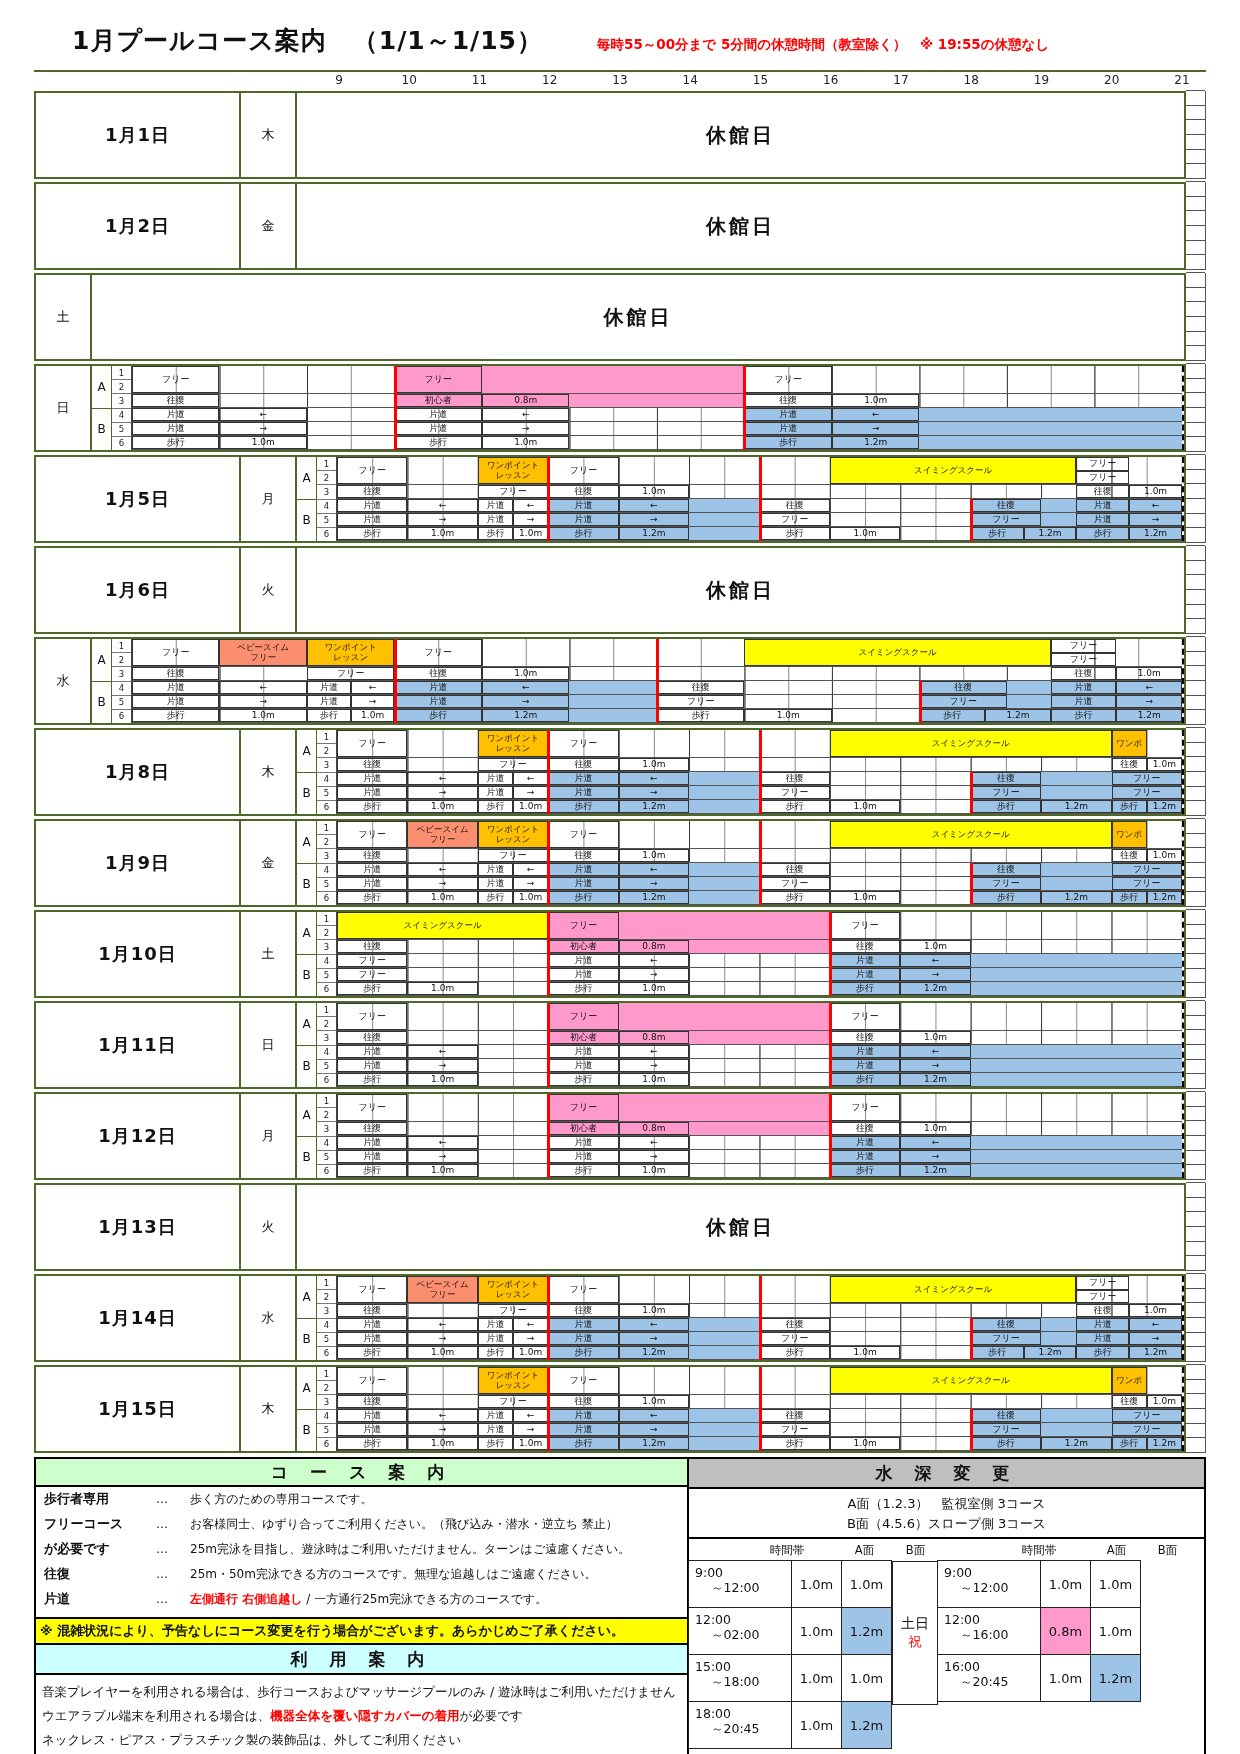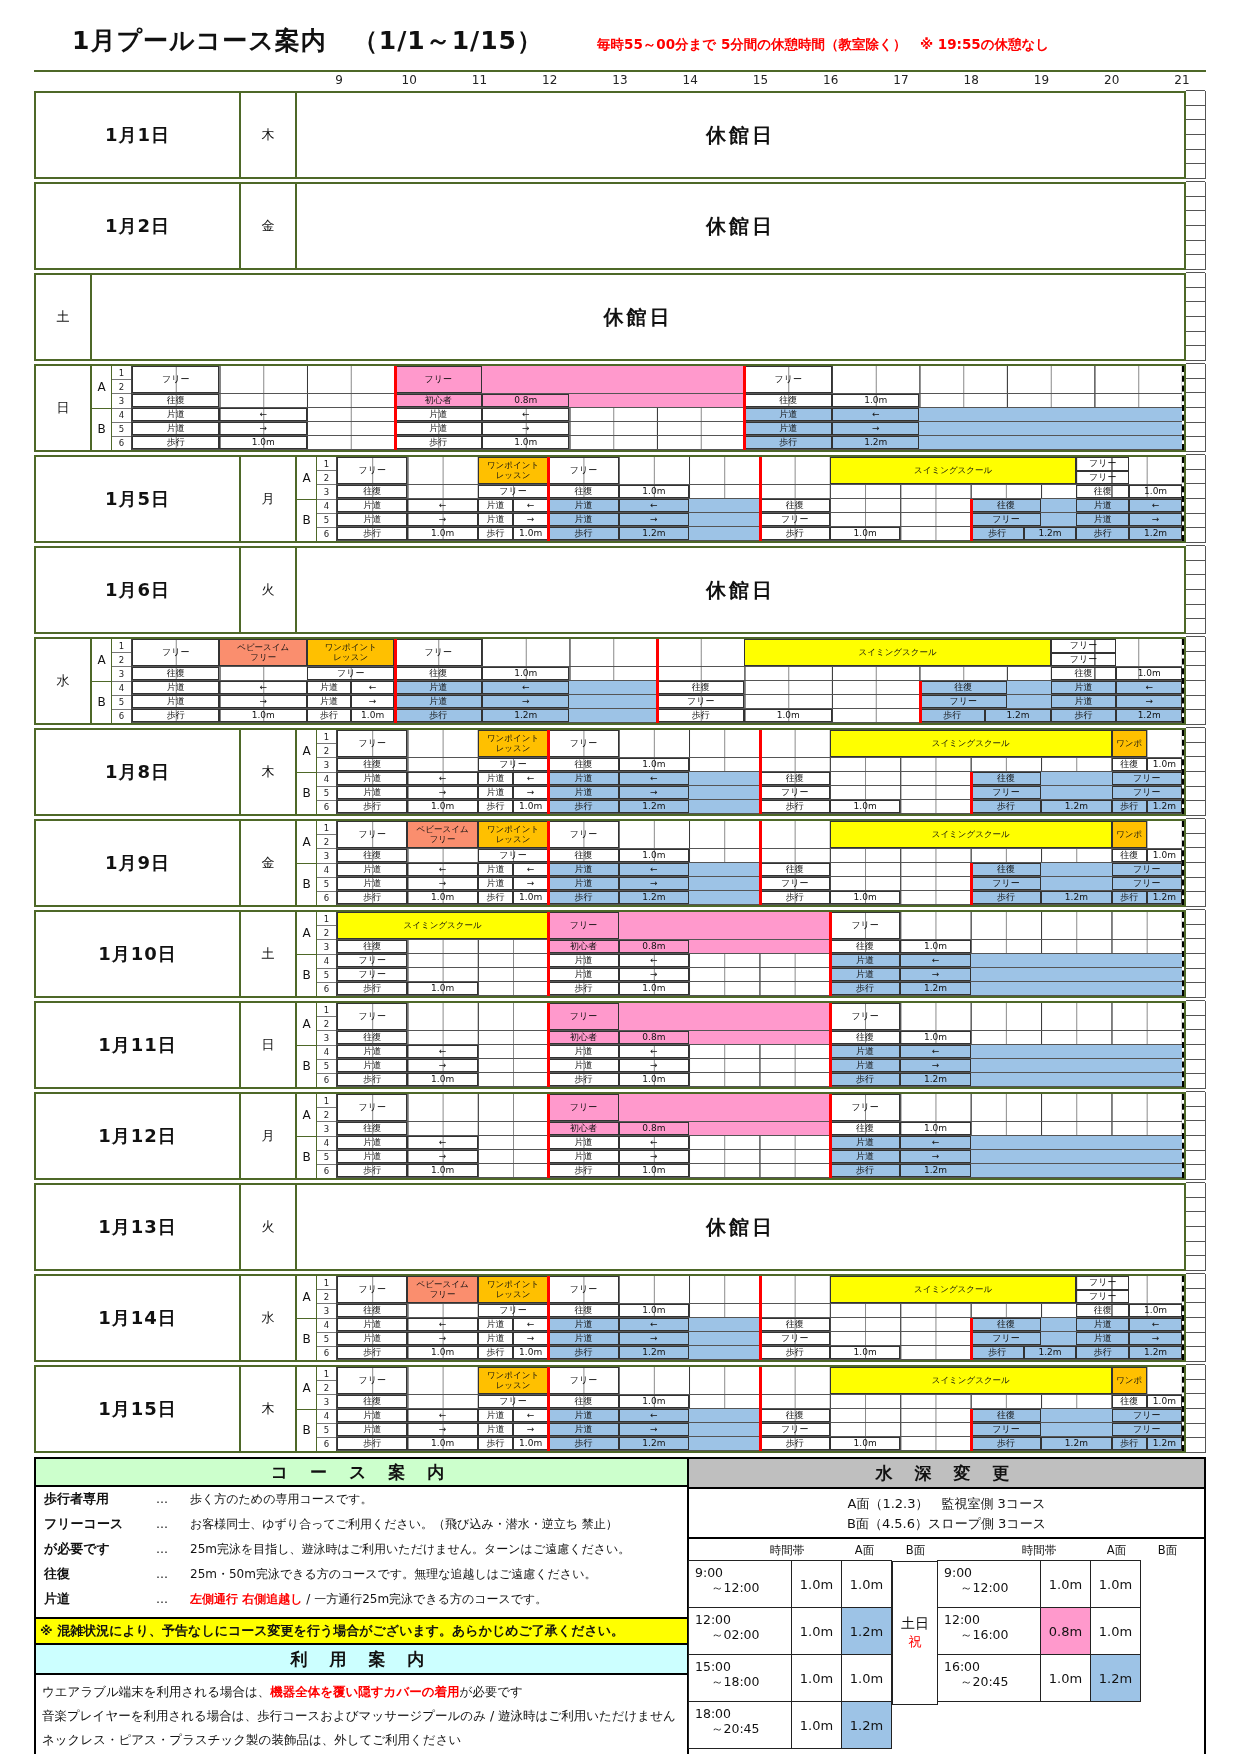--- a/index.html
+++ b/index.html
@@ -1088,26 +1088,26 @@
           <div class="def-row">
             <div class="def-term">片道</div>
             <div class="def-dots">…</div>
             <div class="def-desc"><span class="red-text">左側通行 右側追越し</span><span> / 一方通行25m完泳できる方のコースです。</span></div>
           </div>
         </div>
       <div class="warn">※ 混雑状況により、予告なしにコース変更を行う場合がございます。あらかじめご了承ください。</div>
       <div class="banner banner-cyan">利 用 案 内</div>
       <div class="usage-box">
           <div class="usage-line">
+            <span>音楽プレイヤーを利用される場合は、歩行コースおよびマッサージプールのみ / 遊泳時はご利用いただけません</span>
+          </div>
+          <div class="usage-line">
             <span>ウエアラブル端末を利用される場合は、</span>
             <span class="red-text">機器全体を覆い隠すカバーの着用</span>
             <span>が必要です</span>
-          </div>
-          <div class="usage-line">
-            <span>音楽プレイヤーを利用される場合は、歩行コースおよびマッサージプールのみ / 遊泳時はご利用いただけません</span>
           </div>
           <div class="usage-line">
             <span>ネックレス・ピアス・プラスチック製の装飾品は、外してご利用ください</span>
           </div>
           <div class="usage-line"></div>
         </div>
     </div>
     <div class="right-panel">
       <div class="banner banner-gray">水 深 変 更</div>
       <div class="d-sub">

